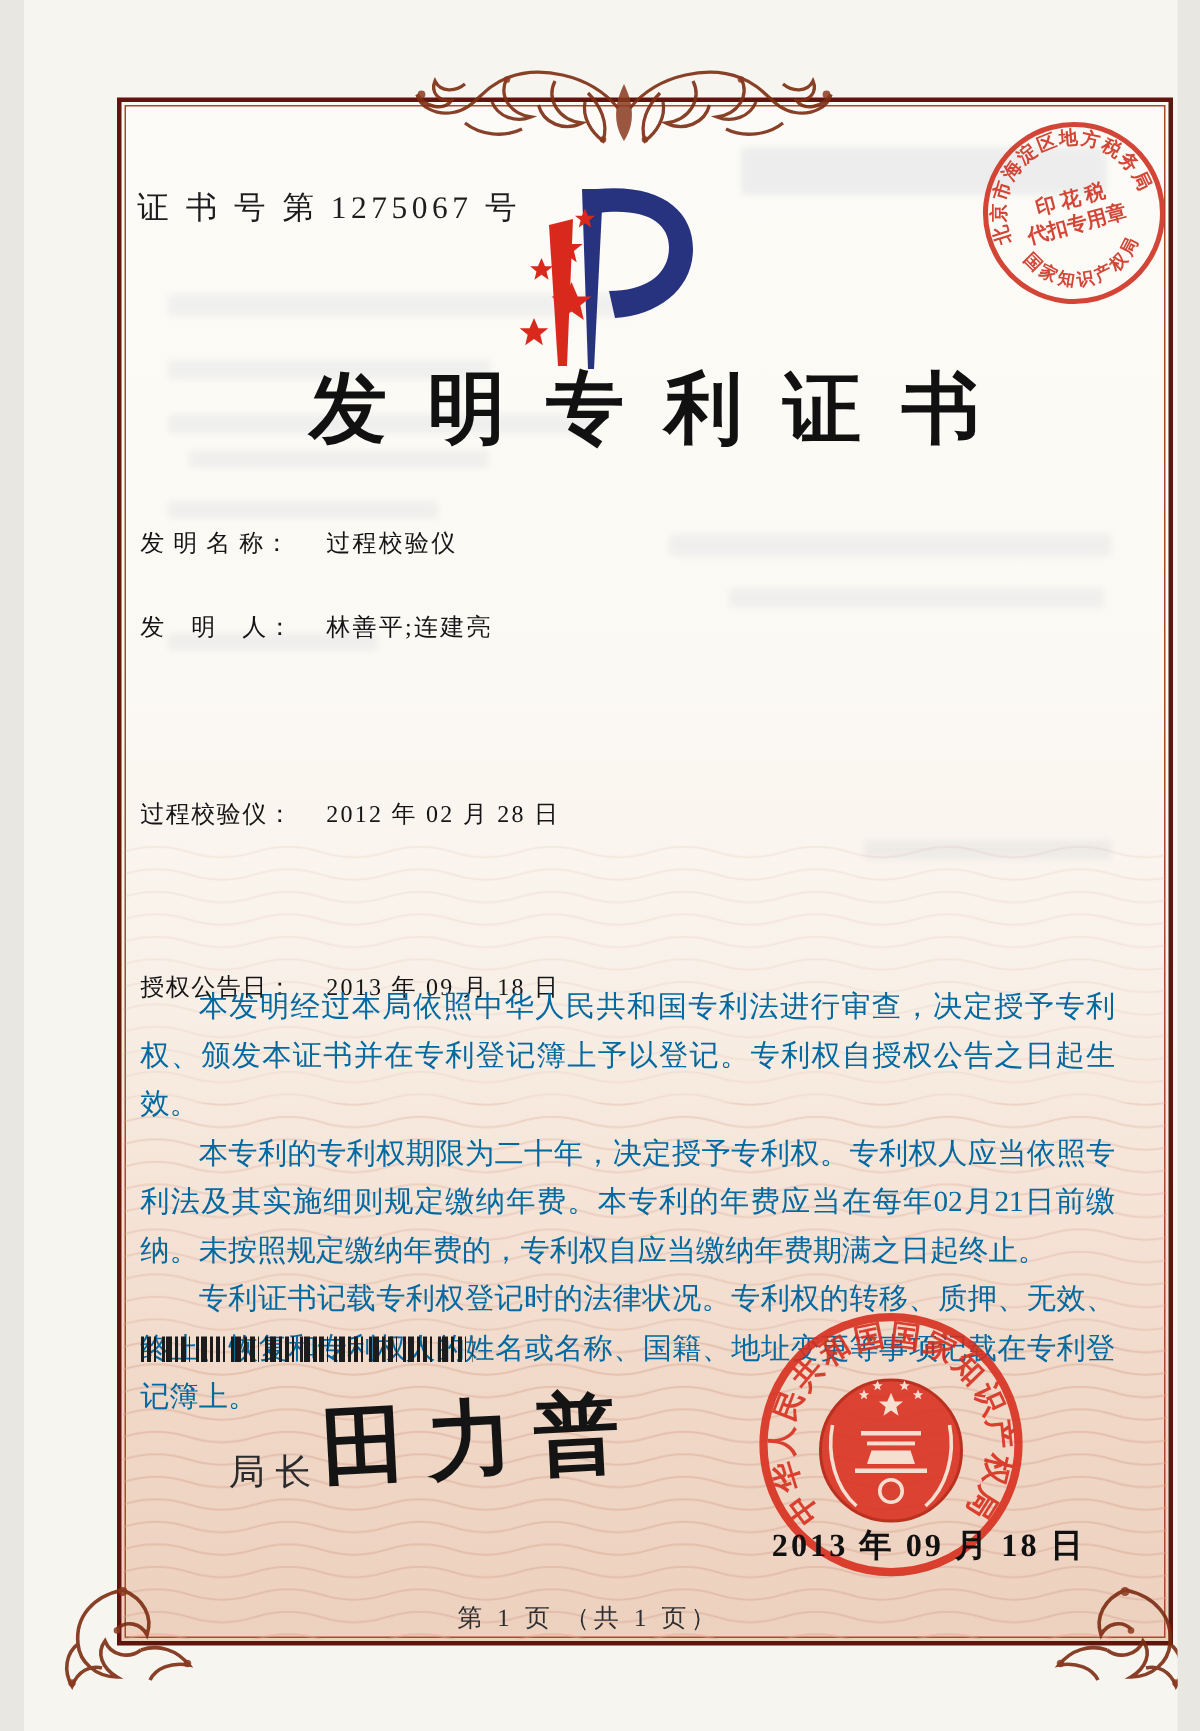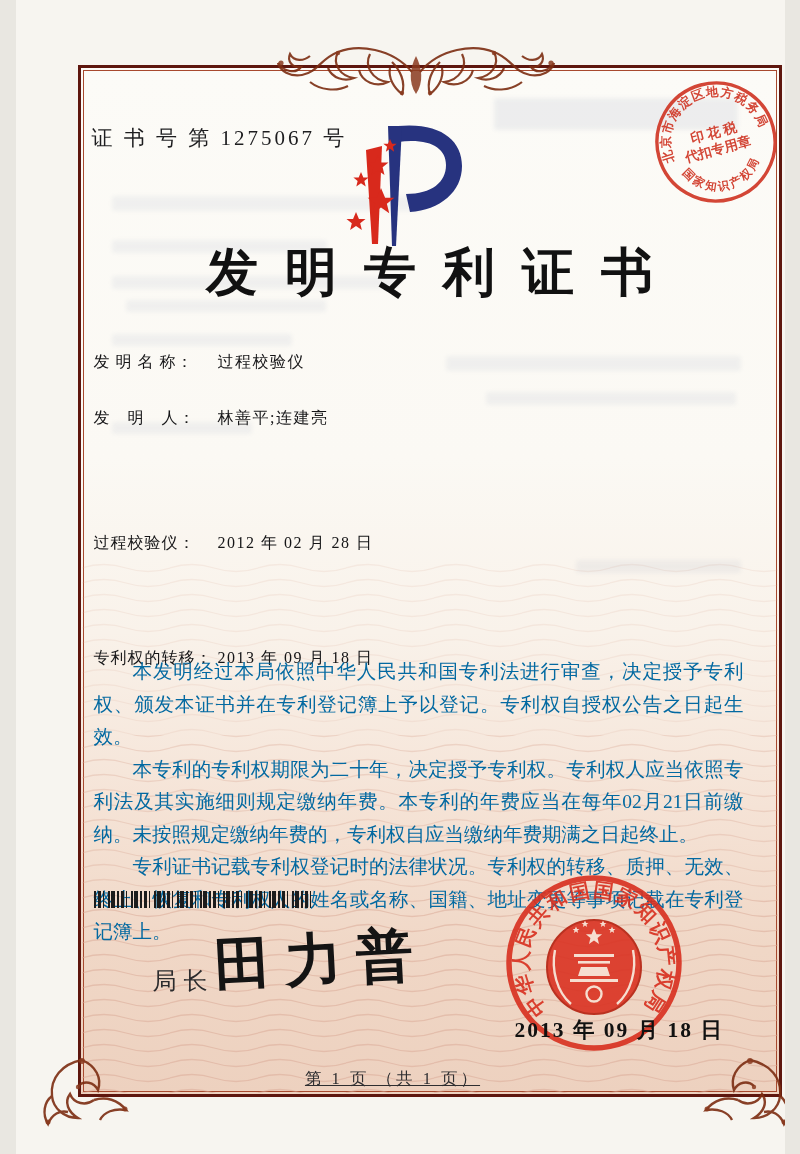--- a/index.html
+++ b/index.html
@@ -45,21 +45,21 @@
       #1c1c1c 17px 21px,transparent 21px 23px);
   }
   .director{position:absolute;left:137px;top:965px;font-size:24px;letter-spacing:7px;color:#2b2b2d;}
   .signature{
     position:absolute;left:198px;top:922px;font-size:57px;font-weight:bold;color:#141414;
     letter-spacing:14px;transform:rotate(-3deg);font-family:"DejaVu Serif","Liberation Serif",serif;
   }
   .seal{position:absolute;left:487px;top:870px;}
   .seal-date{position:absolute;left:499px;top:1015px;font-size:21.5px;font-weight:bold;color:#111;letter-spacing:2px;}
   .footer{position:absolute;left:62px;top:1068px;width:630px;text-align:center;
-    font-size:16.5px;color:#2e2e30;letter-spacing:3px;text-decoration:underline;}
+    font-size:16.5px;color:#2e2e30;letter-spacing:3px;}
   .ornament-top{position:absolute;left:258px;top:42px;}
   .flourish{position:absolute;}
   .fl-right{transform:scaleX(-1);}
 </style>
 </head>
 <body>
 
 <div class="page">
 
   <div class="frame">
@@ -183,21 +183,21 @@
   <div class="row" style="top:352px">
     <span class="lab">发 明 名 称</span><span class="val">过程校验仪</span>
   </div>
   <div class="row" style="top:408px">
     <span class="lab">发　明　人</span><span class="val">林善平;连建亮</span>
   </div>
   <div class="row" style="top:533px">
     <span class="lab">过程校验仪</span><span class="val">2012 年 02 月 28 日</span>
   </div>
   <div class="row" style="top:648px">
-    <span class="lab">专利权的转移</span><span class="val">2013 年 09 月 18 日</span>
+    <span class="lab">授权公告日</span><span class="val">2013 年 09 月 18 日</span>
   </div>
 
   <div class="body-text">
     <p>本发明经过本局依照中华人民共和国专利法进行审查，决定授予专利权、颁发本证书并在专利登记簿上予以登记。专利权自授权公告之日起生效。</p>
     <p>本专利的专利权期限为二十年，决定授予专利权。专利权人应当依照专利法及其实施细则规定缴纳年费。本专利的年费应当在每年02月21日前缴纳。未按照规定缴纳年费的，专利权自应当缴纳年费期满之日起终止。</p>
     <p>专利证书记载专利权登记时的法律状况。专利权的转移、质押、无效、终止、恢复和专利权人的姓名或名称、国籍、地址变更等事项记载在专利登记簿上。</p>
   </div>
 
   <div class="barcode"></div>
 

